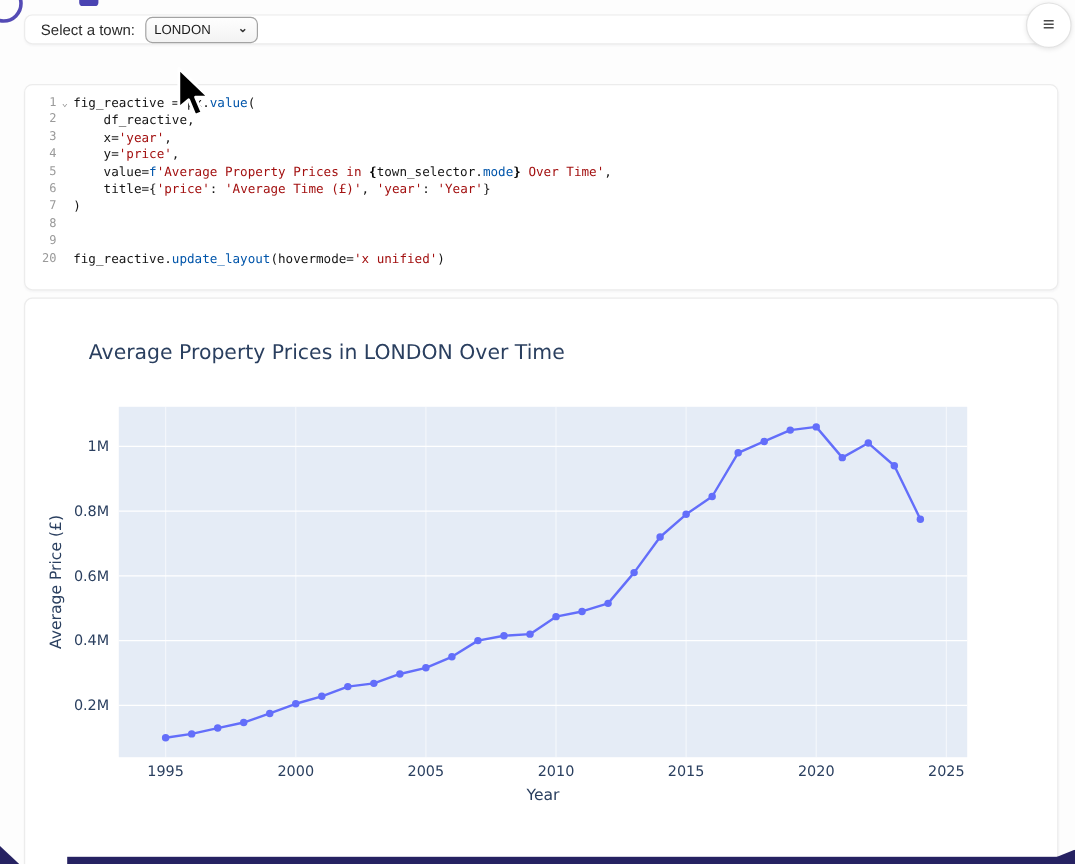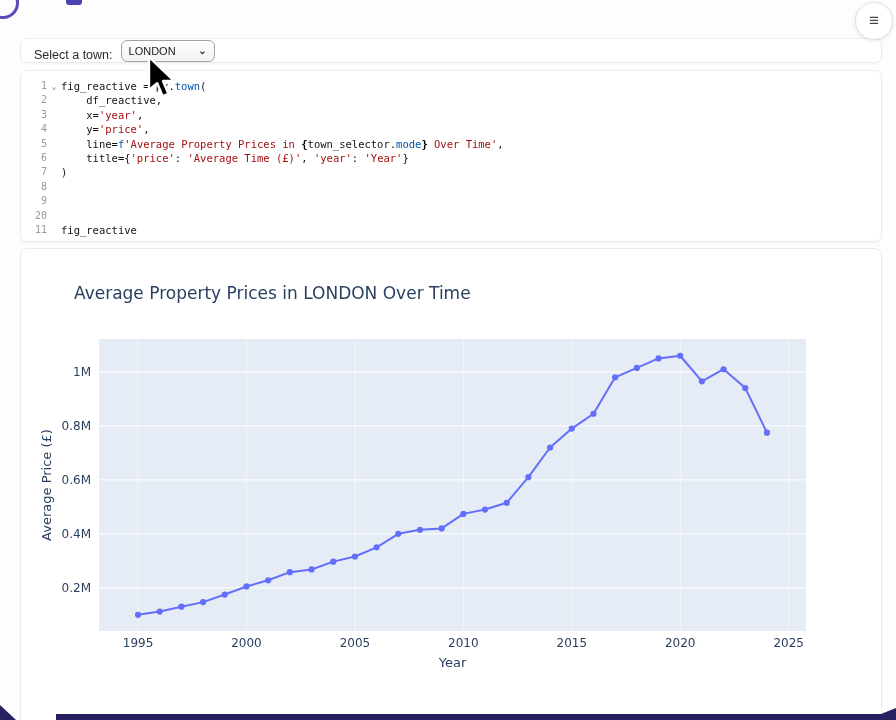--- a/index.html
+++ b/index.html
@@ -6,21 +6,21 @@
   body{
     width:896px;height:720px;position:relative;overflow:hidden;
     background:#fdfdfd;font-family:"Liberation Sans",sans-serif;
   }
   .panel{
     position:absolute;left:20px;width:862px;background:#fff;
     border:1px solid #ececec;border-radius:7px;
     box-shadow:0 1px 2px rgba(30,30,60,.04);box-sizing:border-box;
   }
   
-  #panel-controls{top:12px;height:25px;display:flex;align-items:flex-end;padding-left:13px;margin-top:26px;}
+  #panel-controls{top:12px;height:25px;display:flex;align-items:center;padding-left:13px;}
   #select-label{font-size:12.5px;color:#2b2b2b;}
   #town-select{
     margin-left:8px;width:94px;height:22px;border:1.2px solid #a3a3a3;border-radius:6px;
     background:linear-gradient(#fefefe,#f3f3f3);
     display:flex;align-items:center;justify-content:space-between;
     padding:0 7px;font-size:11px;color:#1c1c1c;cursor:pointer;box-sizing:border-box;
   }
   #town-select .chev{font-size:10px;font-weight:bold;color:#333;line-height:10px;}
   
   #menu-btn{
@@ -69,41 +69,41 @@
     <span>LONDON</span>
     <span class="chev">⌄</span>
   </div>
 </div>
 
 <div class="panel" id="panel-code">
   <div id="code-lines">
       <div class="cl">
         <span class="ln">1</span>
         <span class="fold">⌄</span>
-        <span class="ct"><span>fig_reactive = px.</span><span class="c-m">town</span><span>(</span></span>
+        <span class="ct"><span>fig_reactive = px.</span><span class="c-m">value</span><span>(</span></span>
       </div>
       <div class="cl">
         <span class="ln">2</span>
         <span class="fold"></span>
         <span class="ct"><span>    df_reactive,</span></span>
       </div>
       <div class="cl">
         <span class="ln">3</span>
         <span class="fold"></span>
         <span class="ct"><span>    x=</span><span class="c-s">'year'</span><span>,</span></span>
       </div>
       <div class="cl">
         <span class="ln">4</span>
         <span class="fold"></span>
         <span class="ct"><span>    y=</span><span class="c-s">'price'</span><span>,</span></span>
       </div>
       <div class="cl">
         <span class="ln">5</span>
         <span class="fold"></span>
-        <span class="ct"><span>    line=</span><span class="c-m">f</span><span class="c-s">'Average Property Prices in </span><span class="c-b">{</span><span>town_selector.</span><span class="c-m">mode</span><span class="c-b">}</span><span class="c-s"> Over Time'</span><span>,</span></span>
+        <span class="ct"><span>    value=</span><span class="c-m">f</span><span class="c-s">'Average Property Prices in </span><span class="c-b">{</span><span>town_selector.</span><span class="c-m">mode</span><span class="c-b">}</span><span class="c-s"> Over Time'</span><span>,</span></span>
       </div>
       <div class="cl">
         <span class="ln">6</span>
         <span class="fold"></span>
         <span class="ct"><span>    title={</span><span class="c-s">'price'</span><span>: </span><span class="c-s">'Average Time (£)'</span><span>, </span><span class="c-s">'year'</span><span>: </span><span class="c-s">'Year'</span><span>}</span></span>
       </div>
       <div class="cl">
         <span class="ln">7</span>
         <span class="fold"></span>
         <span class="ct"><span>)</span></span>
@@ -113,25 +113,21 @@
         <span class="fold"></span>
         <span class="ct"></span>
       </div>
       <div class="cl">
         <span class="ln">9</span>
         <span class="fold"></span>
       </div>
       <div class="cl">
         <span class="ln">20</span>
         <span class="fold"></span>
-      </div>
-      <div class="cl">
-        <span class="ln">11</span>
-        <span class="fold"></span>
-        <span class="ct"><span>fig_reactive</span></span>
+        <span class="ct"><span>fig_reactive.</span><span class="c-m">update_layout</span><span>(hovermode=</span><span class="c-s">'x unified'</span><span>)</span></span>
       </div>
     </div>
 </div>
 
 <div class="panel" id="panel-chart">
   <svg id="chart-svg" width="860" height="461" viewBox="0 0 860 461">
       <text x="53" y="50" font-size="17" fill="#2a3f5f" font-family="&quot;DejaVu Sans&quot;,sans-serif">Average Property Prices in LONDON Over Time</text>
       <rect x="78" y="90" width="707" height="292" fill="#e5ecf6"></rect>
       <g>
         <line x1="117.03680981595005" x2="117.03680981595005" y1="90" y2="382" stroke="#fff" stroke-width="1" opacity="0.55"></line>

